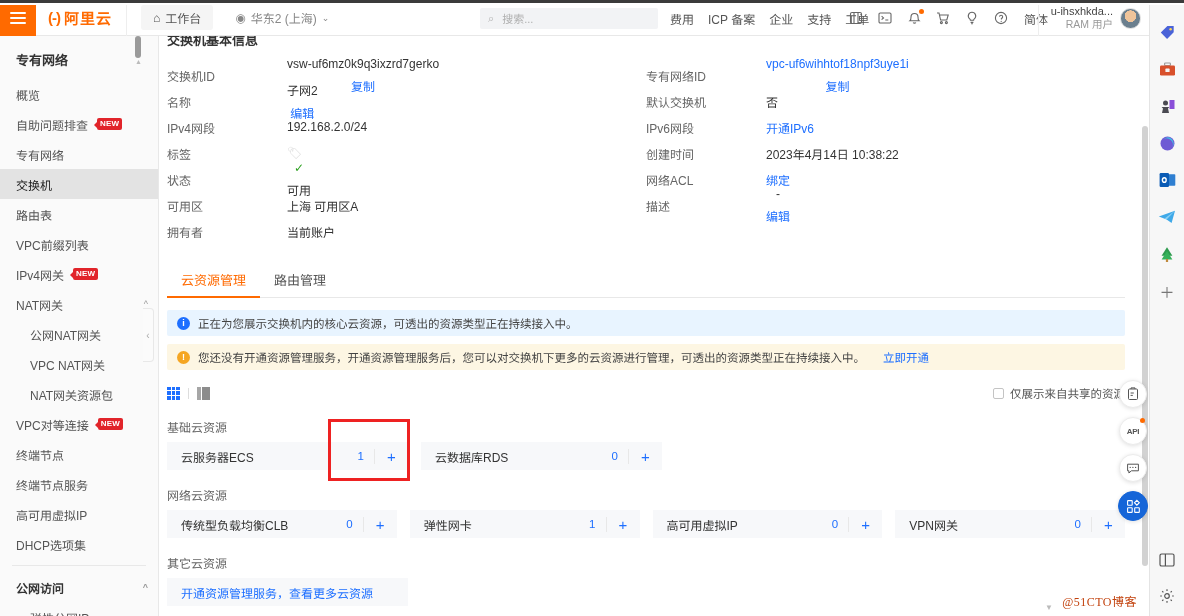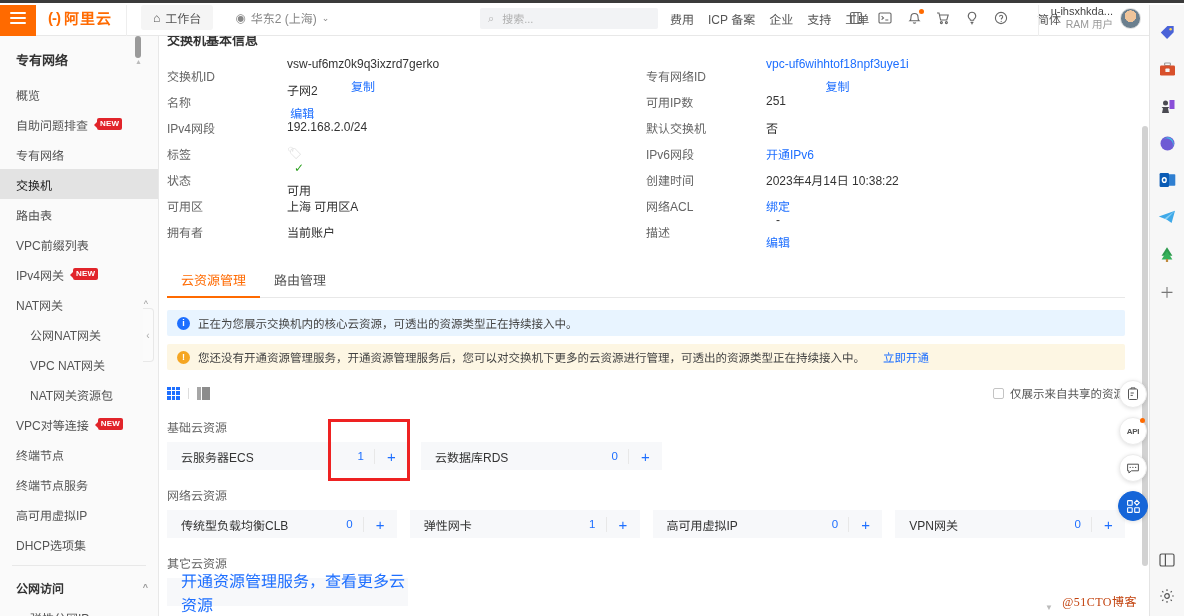--- a/index.html
+++ b/index.html
@@ -53,21 +53,21 @@
   .searchbox input {
     border: none; outline: none; background: transparent; font-size: 11px;
     color:#666; width: 140px; font-family: inherit;
   }
   .searchbox input::placeholder { color:#b0b0b0; }
   .topnav { position:absolute; left: 670px; top:0; height:36px; display:flex; align-items:center; gap: 14px; justify-content: flex-end; }
   .topnav a { color:#555; font-size: 12px; text-decoration:none; cursor:pointer; white-space:nowrap;}
   .topicons { position:absolute; left: 848px; top: 0; height:36px; display:flex; align-items:center; gap: 13px; }
   .topicons .ti { width:16px; height:16px; color:#666; cursor:pointer; position:relative; display:flex;align-items:center;justify-content:center;}
   .dotbadge { position:absolute; top:-1px; right:-2px; width:5px;height:5px;border-radius:50%;background:#ff6a00;}
-  .lang { color:#555; font-size:12px; cursor:pointer; margin-left: 15px;}
+  .lang { color:#555; font-size:12px; cursor:pointer; margin-left: 2px;}
   .userbox {
     position:absolute; right: 0; top:0; height:36px; display:flex; align-items:center; gap:7px;
     border-left:1px solid #eee; padding: 0 8px 0 12px; cursor:pointer;
   }
   .userbox .utext { text-align:right; line-height:1.25; }
   .userbox .uname { font-size: 11px; color:#444; }
   .userbox .urole { font-size: 10.5px; color:#999; }
   .avatar {
     width:21px;height:21px;border-radius:50%;
     background: radial-gradient(circle at 50% 38%, #f0c49a 0 38%, #6b7f8e 39% 100%);
@@ -169,21 +169,21 @@
     padding: 0 0 0 14px; font-size: 12px; color:#333; cursor:pointer;
   }
   .res-card .rc-name { flex: 1; }
   .res-card .rc-count { color:#1e6fff; font-size: 11.5px; padding-right: 10px; }
   .res-card .rc-add {
     width: 34px; text-align:center; color:#1e6fff; font-size: 15px; line-height: 1;
     border-left: 1px solid #e8e8e8; cursor:pointer;
   }
   .res-card.wide { flex: 0 0 241px; }
   .res-card.cta { background:#f7f8fa; flex: 0 0 241px; justify-content:flex-start; }
-  .res-card.cta .link { font-size: 16px; }
+  .res-card.cta .link { font-size: 12px; }
 
   
   .annot-rect {
     position:absolute; border: 3px solid #ee2222; pointer-events:none; z-index: 40;
   }
 
   
   .floatbtns { position:absolute; right: 36px; top: 380px; z-index: 35; display:flex; flex-direction:column; gap: 9px; align-items:center;}
   .fbtn {
     width: 28px;height:28px;border-radius:50%; background:#fff; border:1px solid #ececec;
@@ -445,26 +445,20 @@
           </div>
         <div class="detail-col" id="detail-right">
             <div class="detail-row">
               <div class="detail-label">专有网络ID</div>
               <div class="detail-value">
                 <span class="link">vpc-uf6wihhtof18npf3uye1i</span>
                 <span class="link">复制</span>
               </div>
             </div>
             <div class="detail-row">
-              <div class="detail-label">可用IP数</div>
-              <div class="detail-value">
-                <span>251</span>
-              </div>
-            </div>
-            <div class="detail-row">
               <div class="detail-label">默认交换机</div>
               <div class="detail-value">
                 <span>否</span>
               </div>
             </div>
             <div class="detail-row">
               <div class="detail-label">IPv6网段</div>
               <div class="detail-value">
                 <span class="link">开通IPv6</span>
               </div>

